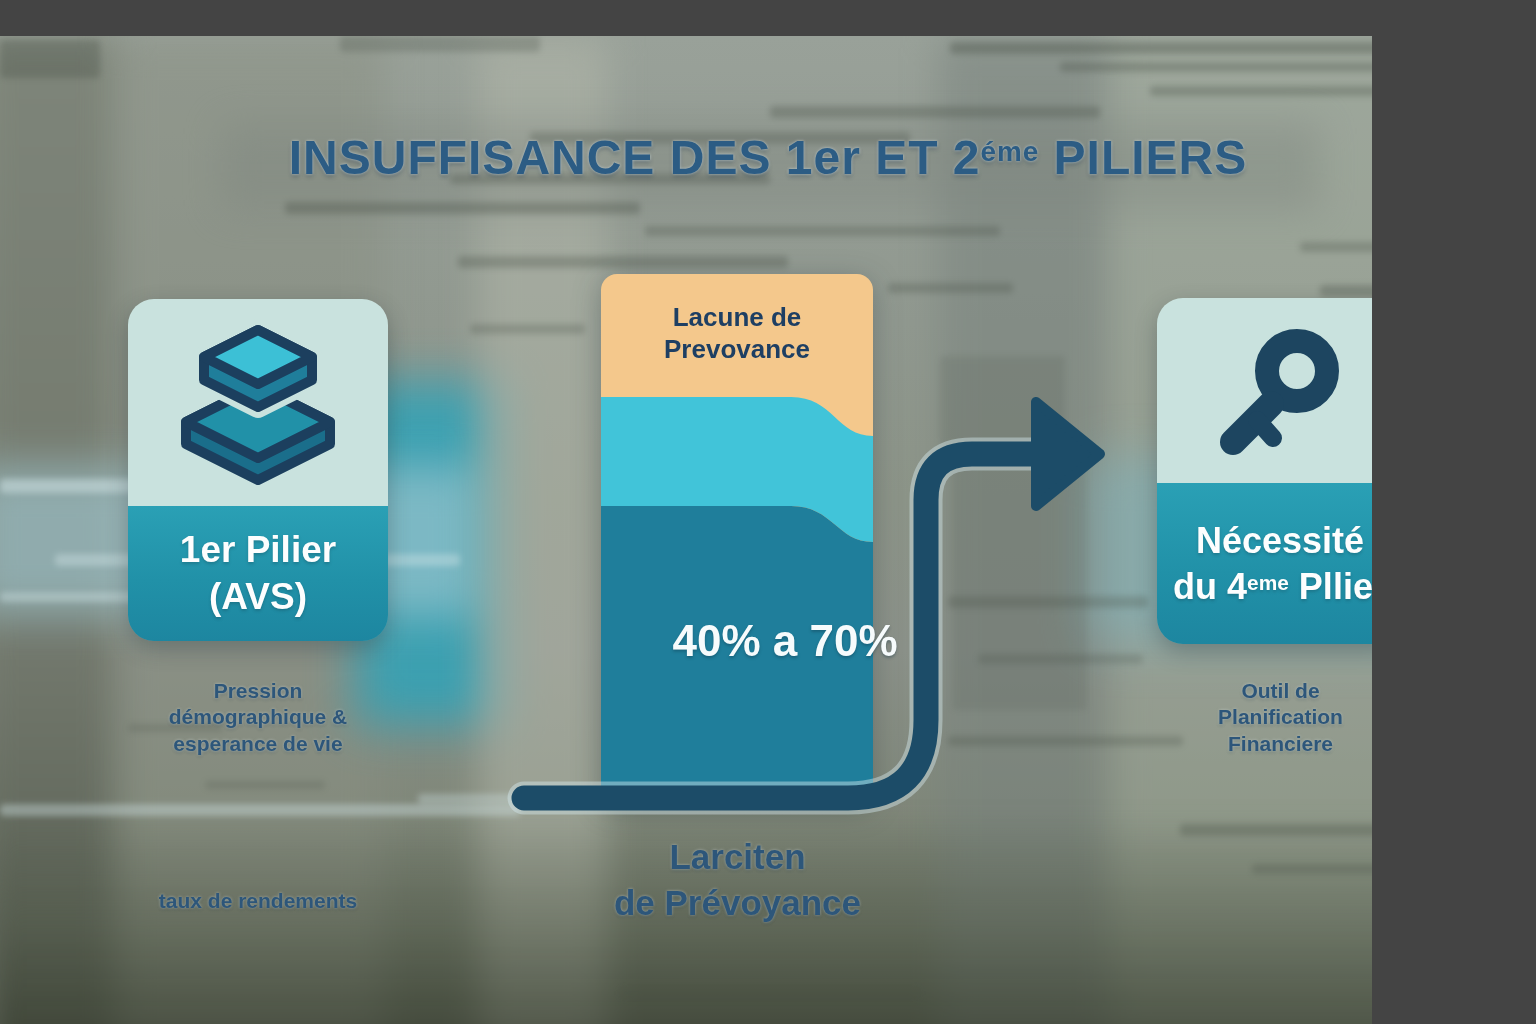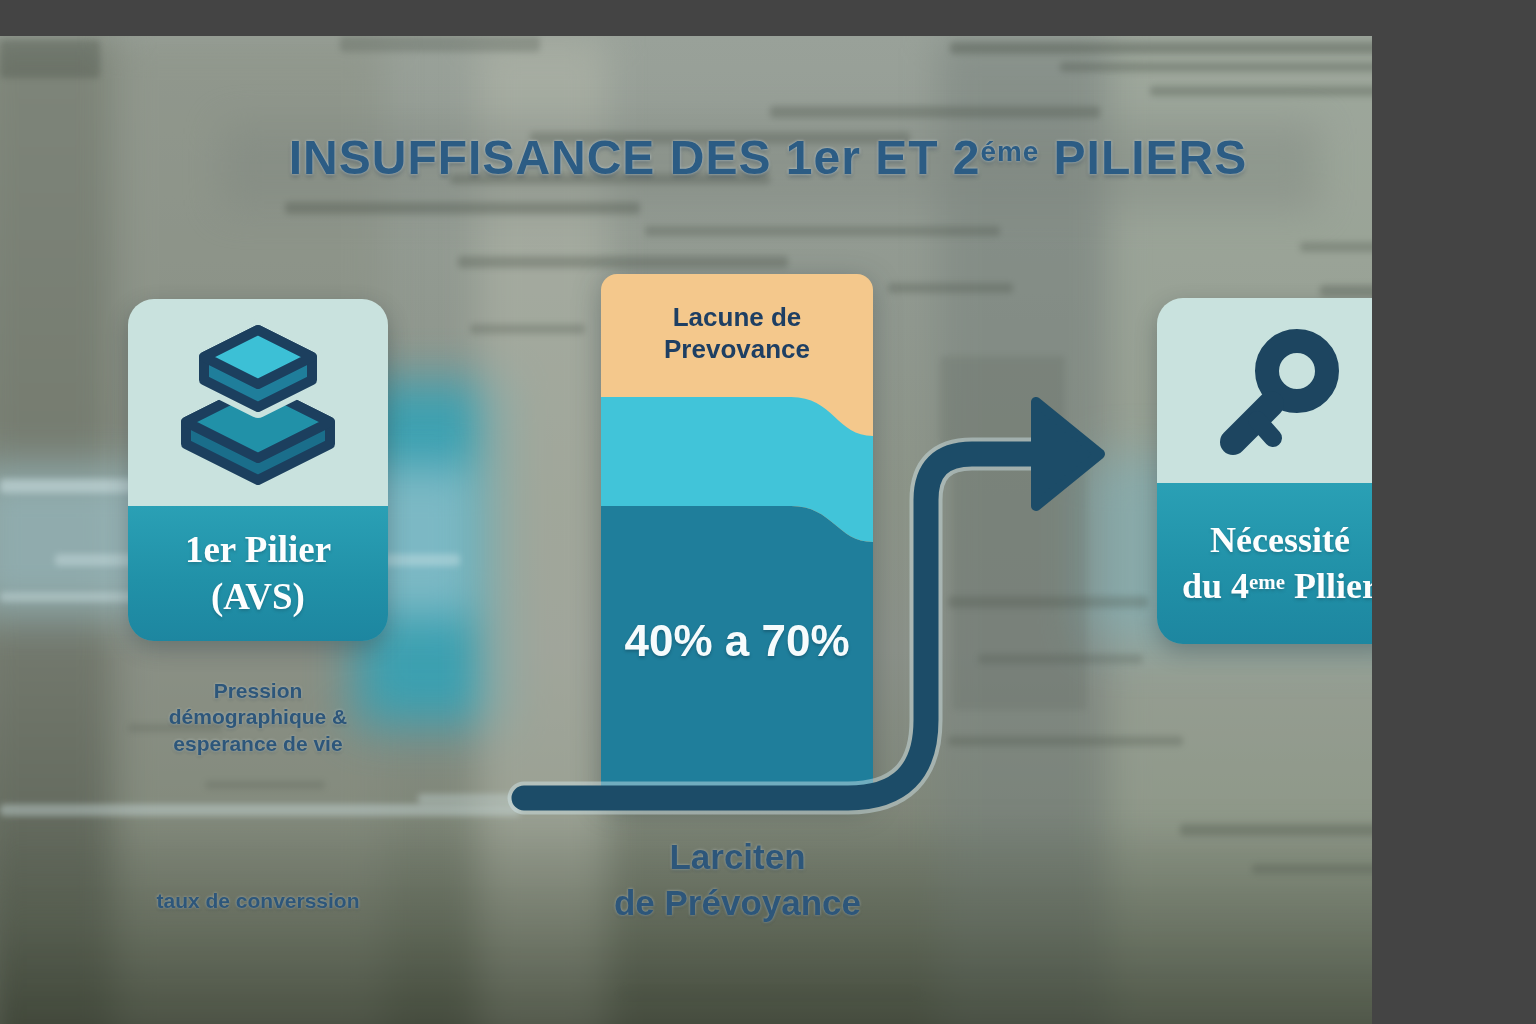--- a/index.html
+++ b/index.html
@@ -7,34 +7,34 @@
     position:relative; width:1372px; height:1024px; overflow:hidden;
     font-family:"Liberation Sans", sans-serif;
     background:linear-gradient(180deg,#99a199 0%,#90988f 28%,#8c9488 45%,#8b9189 60%,#7f8779 76%,#6b7364 89%,#575e51 100%);
     margin-top:36px;
   }
   .bg-band { position:absolute; filter:blur(18px); pointer-events:none; }
   .streak { position:absolute; filter:blur(3px); border-radius:4px; pointer-events:none; }
 
   
   .card { position:absolute; border-radius:26px; overflow:hidden;
-          box-shadow:0 8px 22px rgba(25,40,48,.30);font-family:Liberation Serif, serif; }
+          box-shadow:0 8px 22px rgba(25,40,48,.30); }
   .card-top { display:flex; align-items:center; justify-content:center; background:#c9e2de; }
   .card-bottom { display:flex; flex-direction:column; align-items:center; justify-content:center;
           background:linear-gradient(180deg,#2aa0b5 0%,#2191a8 55%,#1d86a0 100%);
           color:#fdfefe; font-weight:bold; font-size:37px; line-height:1.26; text-align:center;
           text-shadow:0 2px 3px rgba(20,50,65,.25); }
 
   
   .gap-bar { position:absolute; left:601px; top:238px; width:272px; height:530px;
              filter:drop-shadow(0 6px 14px rgba(25,40,48,.28)); }
   .bar-label { position:absolute; text-align:center; font-weight:bold; }
   .bar-label-top { left:601px; top:266px; width:272px; font-size:26px; line-height:1.22; color:#1e3f63; }
   .bar-label-pct { left:601px; top:580px; width:272px; font-size:44px; color:#f6fbfc;
-                   text-shadow:0 2px 3px rgba(15,50,65,.35); }
+                   text-shadow:0 2px 3px rgba(15,50,65,.35);padding-left:48px; }
   .bar-label-sub { left:601px; top:632px; width:272px; font-size:32px; color:#f6fbfc;
                    text-shadow:0 2px 3px rgba(15,50,65,.35); }
 
   
   .caption { position:absolute; text-align:center; font-weight:bold; color:#2d567a;
              text-shadow:0 0 3px rgba(218,230,232,.55), 0 2px 3px rgba(30,55,72,.25); }
   .cap-lines { font-size:21px; line-height:1.26; }
   .cap-mid   { font-size:35px; line-height:1.3; }
 
   
@@ -173,22 +173,27 @@
     </div>
   </div>
 
   <div class="caption cap-lines" style="left:78px; top:642px; width:360px;">
     <div>Pression</div>
     <div>démographique &amp;</div>
     <div>esperance de vie</div>
   </div>
 
   <div class="caption cap-lines" style="left:68px; top:852px; width:380px;">
-    <div>taux de converssion</div>
+    <div>taux de rendements</div>
   </div>
 
   <div class="caption cap-mid" style="left:555px; top:798px; width:365px;">
     <div>Larciten</div>
     <div>de Prévoyance</div>
   </div>
 
+  <div class="caption cap-lines" style="left:1113px; top:642px; width:335px;">
+    <div>Outil de</div>
+    <div>Planification</div>
+    <div>Financiere</div>
+  </div>
 
 </div>
 
 </body></html>

